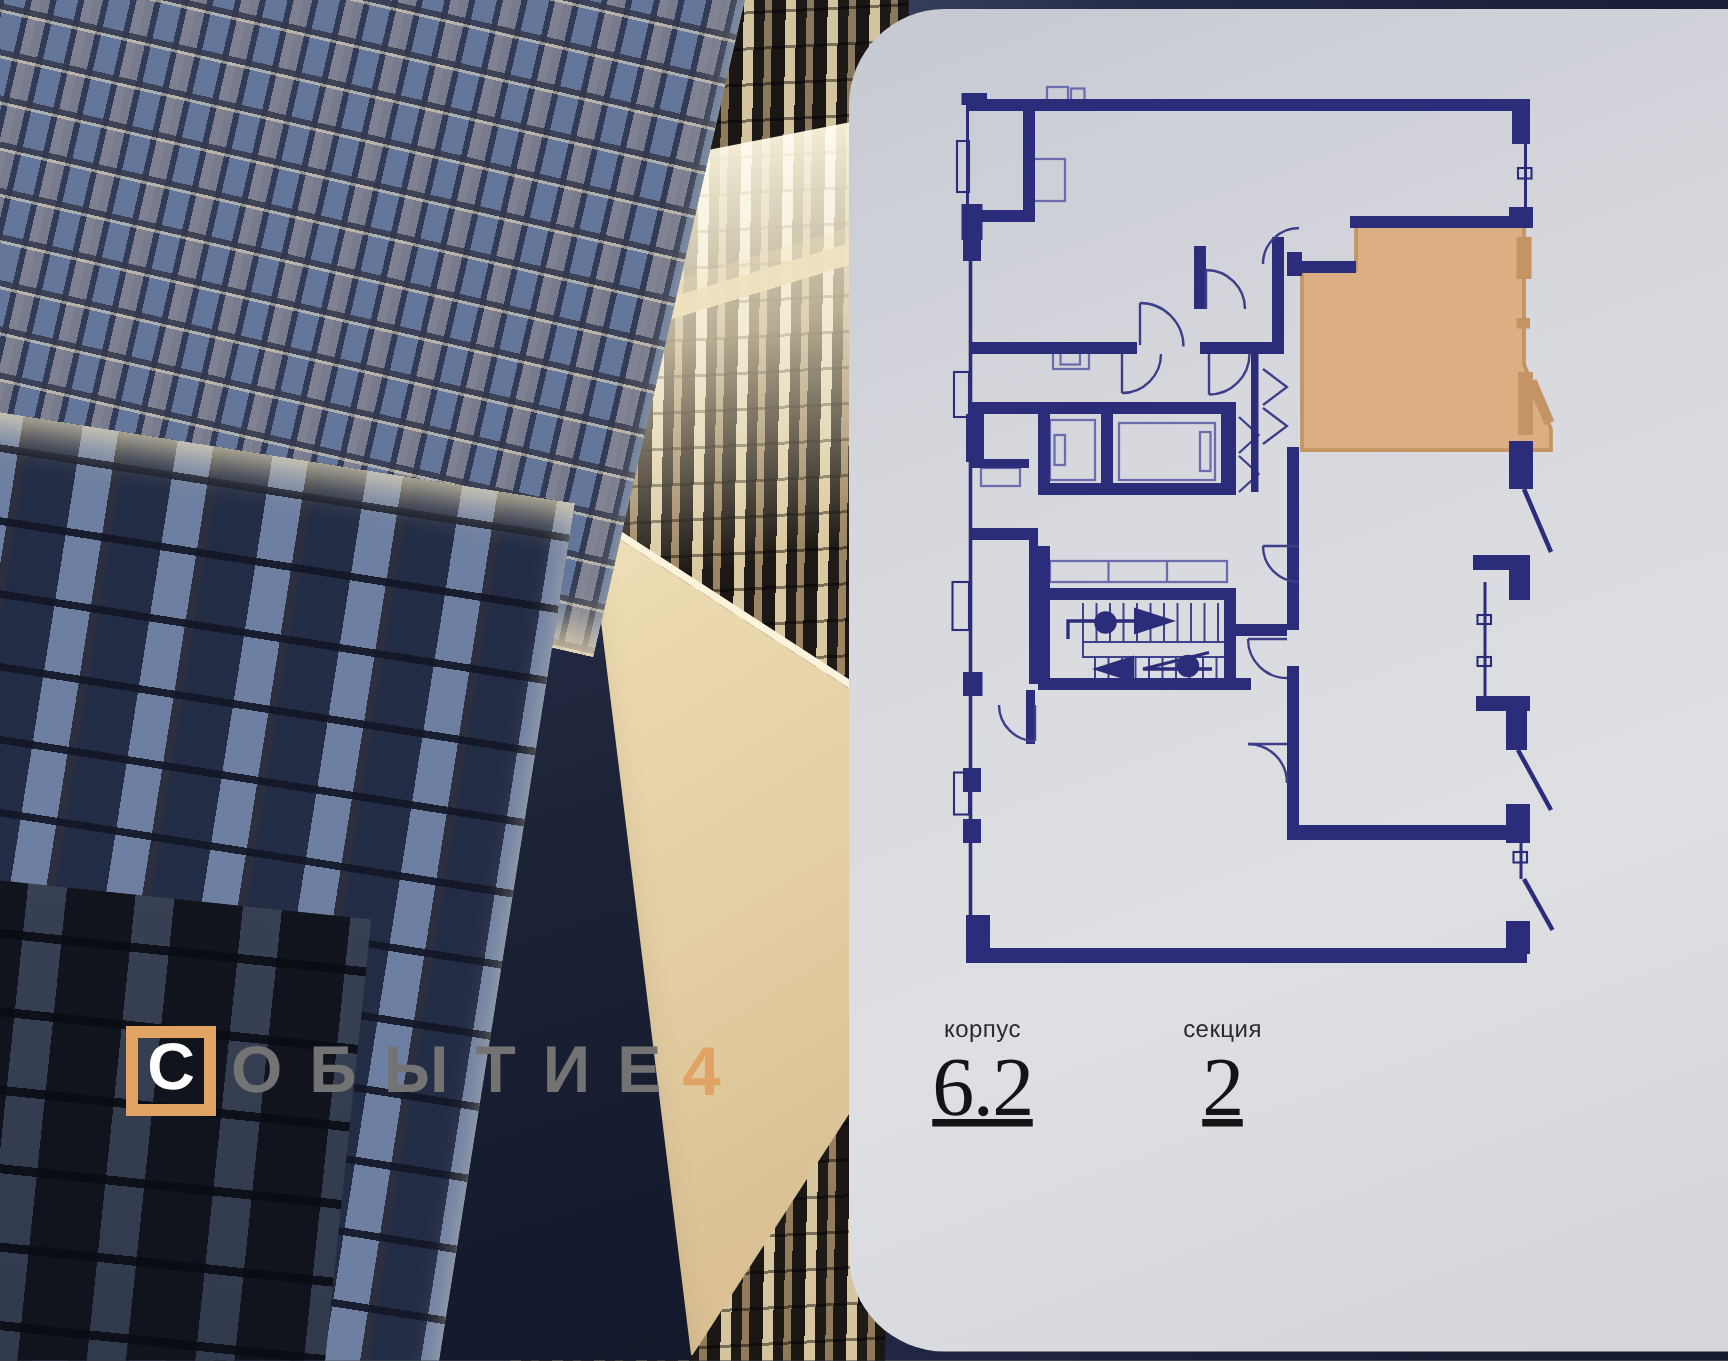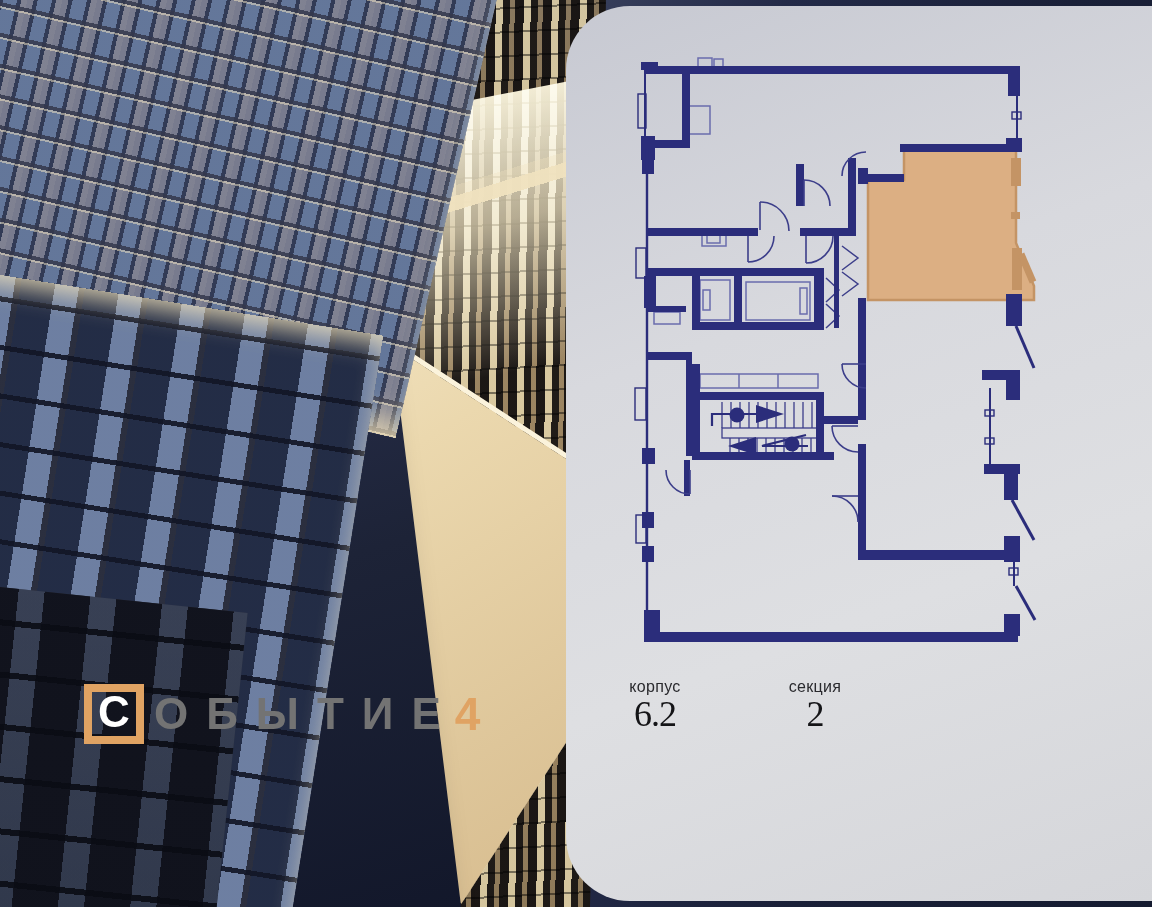--- a/index.html
+++ b/index.html
@@ -66,22 +66,22 @@
   
   .panel{position:absolute;left:566px;top:6px;width:586px;height:895px;
     border-radius:64px 0 0 64px;
     background:linear-gradient(160deg,#C7C9D2 0%,#D8D9DE 35%,#DEDFE2 65%,#D5D6DA 100%);
     z-index:10;}
   .plan-svg{position:absolute;left:0;top:0;}
   .stats{position:absolute;left:0;top:650px;width:688px;height:110px;margin-top:22px;}
   .stat{position:absolute;width:130px;text-align:center;}
   .stat-korpus{left:24px;} .stat-sekcia{left:184px;} .stat-etazh{left:342px;}
   .stat-label{font-size:16px;color:#2A2A2E;letter-spacing:.3px;}
-  .stat-value{font-family:"Liberation Serif", serif;font-size:36px;font-weight:400;
-    color:#141417;line-height:1.05;letter-spacing:-1px;}
+  .stat-value{font-family:"Liberation Serif", serif;font-size:56px;font-weight:400;
+    color:#141417;line-height:1.05;letter-spacing:-1px;text-decoration:underline;}
 </style>
 </head>
 <body>
 
 <div class="photo">
   <div class="stars"></div>
   <div class="tower-right"></div>
   <div class="tower-right-glow"></div>
   <div class="bridges"></div>
   <div class="podium"></div>

